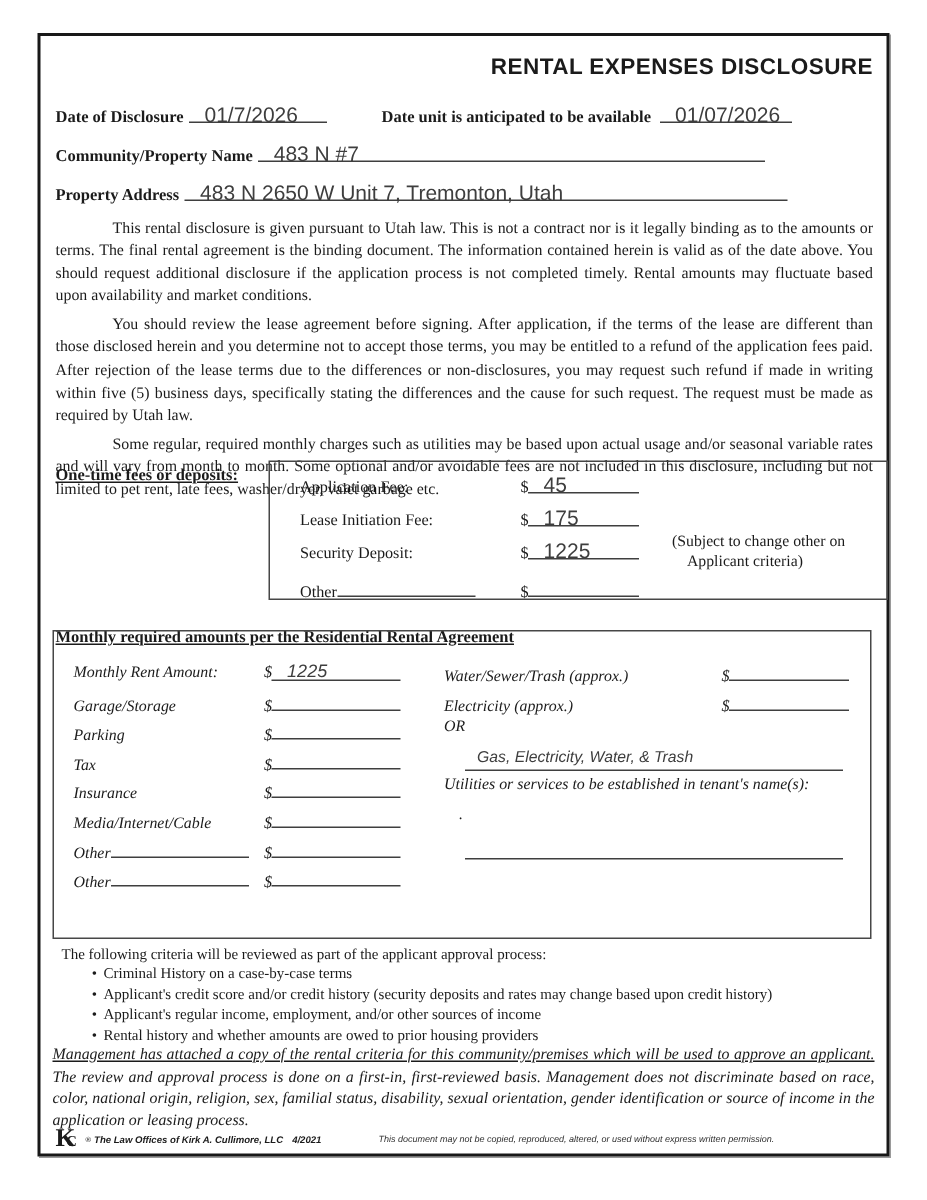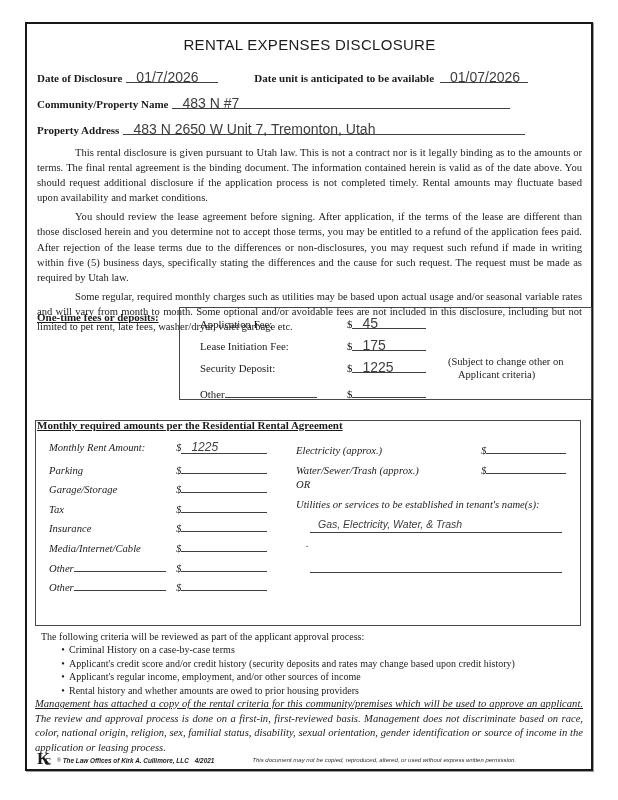--- a/index.html
+++ b/index.html
@@ -3,22 +3,22 @@
 <meta charset="utf-8">
 <style>
   * { box-sizing: border-box; margin: 0; padding: 0; }
   html,body { width:618px; height:800px; background:#ffffff; overflow:hidden;
     font-family:"Liberation Serif", serif; color:#1b1b1b; }
   .frame { position:absolute; left:25px; top:22px; width:568px; height:749px;
     border:2px solid #181818; box-shadow:1px 1px 0 #9a9a9a; background:#fff; }
   .sec { position:absolute; left:10px; right:9px; }
 
   
-  .title { top:12px; text-align:center; font-family:"Liberation Sans",sans-serif;
-    font-weight:normal; font-size:15px; letter-spacing:.3px; }
+  .title { top:12px; text-align:right; font-family:"Liberation Sans",sans-serif;
+    font-weight:bold; font-size:15px; letter-spacing:.3px; }
 
   
   .hdr { white-space:nowrap; }
   .blabel { font-weight:bold; font-size:11px; }
   .fill { display:inline-block; border-bottom:1px solid #3f3f3f;
     font-family:"Liberation Sans",sans-serif; font-size:14px; color:#3e3e3e;
     padding:0 2px 1px 10px; height:14px; vertical-align:baseline; }
   .w-date1 { width:92px; } .w-date2 { width:88px; margin-left:2px; }
   .w-comm { width:338px; } .w-addr { width:402px; }
   .gap { display:inline-block; width:28px; }
@@ -141,57 +141,57 @@
   </div>
 
   <div class="sec sec-head mon-head">Monthly required amounts per the Residential Rental Agreement</div>
 
   <div class="mon-box">
     <div class="mcol mcol-left">
       <div class="m-row">
         <span class="m-lbl">Monthly Rent Amount:</span><span class="money">$</span><span class="fill m-fill rent">1225</span>
       </div>
       <div class="m-row">
+        <span class="m-lbl">Garage/Storage</span><span class="money">$</span><span class="fill m-fill"></span>
+      </div>
+      <div class="m-row">
         <span class="m-lbl">Parking</span><span class="money">$</span><span class="fill m-fill"></span>
       </div>
       <div class="m-row">
-        <span class="m-lbl">Garage/Storage</span><span class="money">$</span><span class="fill m-fill"></span>
-      </div>
-      <div class="m-row">
         <span class="m-lbl">Tax</span><span class="money">$</span><span class="fill m-fill"></span>
       </div>
       <div class="m-row">
         <span class="m-lbl">Insurance</span><span class="money">$</span><span class="fill m-fill"></span>
       </div>
       <div class="m-row">
         <span class="m-lbl">Media/Internet/Cable</span><span class="money">$</span><span class="fill m-fill"></span>
       </div>
       <div class="m-row">
         <span class="m-lbl"><span>Other</span><span class="other-tail"></span></span><span class="money">$</span><span class="fill m-fill"></span>
       </div>
       <div class="m-row">
         <span class="m-lbl"><span>Other</span><span class="other-tail"></span></span><span class="money">$</span><span class="fill m-fill"></span>
       </div>
     </div>
 
     <div class="mcol mcol-right">
       <div class="m-row">
+        <span class="mr-lbl">Water/Sewer/Trash (approx.)</span><span class="money">$</span><span class="fill mr-fill"></span>
+      </div>
+      <div class="m-row">
         <span class="mr-lbl">Electricity (approx.)</span><span class="money">$</span><span class="fill mr-fill"></span>
       </div>
       <div class="m-row">
-        <span class="mr-lbl">Water/Sewer/Trash (approx.)</span><span class="money">$</span><span class="fill mr-fill"></span>
-      </div>
-      <div class="m-row">
         <span>OR</span>
       </div>
       <div class="m-row">
+        <span class="util-line">Gas, Electricity, Water, &amp; Trash</span>
+      </div>
+      <div class="m-row">
         <span>Utilities or services to be established in tenant's name(s):</span>
-      </div>
-      <div class="m-row">
-        <span class="util-line">Gas, Electricity, Water, &amp; Trash</span>
       </div>
       <div class="m-row dot-row">
         <span>.</span>
       </div>
       <div class="m-row">
         <span class="util-blank"></span>
       </div>
     </div>
   </div>
 

